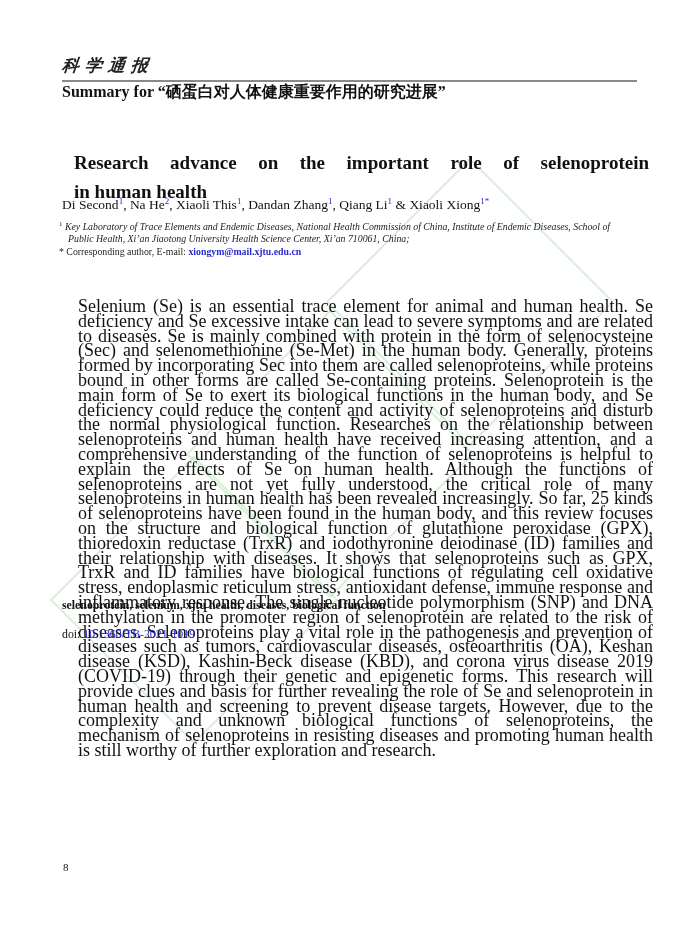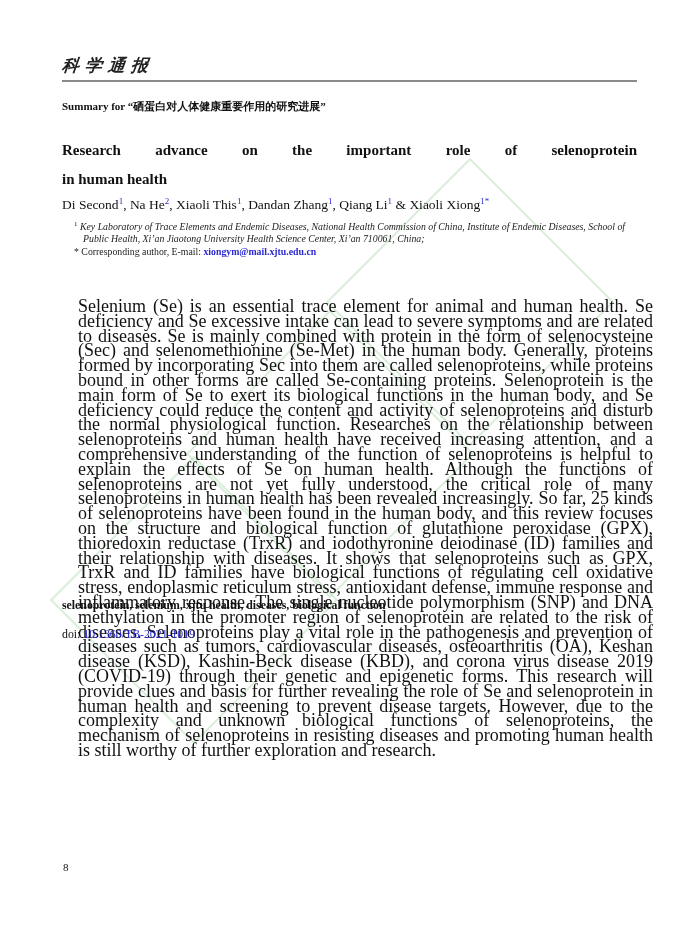--- a/index.html
+++ b/index.html
@@ -14,32 +14,32 @@
   .wm .d1{left:368px;top:200px;}
   .wm .d2{left:228px;top:352px;}
   .wm .d3{left:92px;top:498px;}
 
   .content{position:absolute;inset:0;z-index:1;}
 
   .logo{position:absolute;left:62px;top:54px;font-size:17px;font-weight:bold;
         font-style:italic;letter-spacing:6px;color:#222;transform:skewX(-6deg);}
   .rule{position:absolute;left:62px;top:80px;width:575px;height:2px;background:#8a8a8a;}
 
-  .summary{position:absolute;left:62px;top:99px;width:575px;
-           font-size:11px;font-weight:bold;}
+  .summary{position:absolute;left:62px;top:82px;width:575px;
+           font-size:16px;font-weight:bold;}
 
   .title{position:absolute;left:62px;top:136px;width:575px;
-         font-size:15px;font-weight:bold;line-height:29px;margin:0;}
+         font-size:19px;font-weight:bold;line-height:29px;margin:12px;}
   .title .t1{display:block;text-align:justify;text-align-last:justify;}
   .title .t2{display:block;}
 
   .authors{position:absolute;left:62px;top:197px;width:575px;font-size:13.5px;}
   .authors sup{color:#2a2ad0;font-size:9px;vertical-align:super;line-height:0;}
 
-  .affils{position:absolute;left:74px;top:221px;width:578px;
+  .affils{position:absolute;left:59px;top:221px;width:578px;
           font-size:9.8px;line-height:12.4px;color:#222;}
   .affil{padding-left:9px;text-indent:-9px;}
   .affil sup{font-size:7px;vertical-align:super;line-height:0;font-style:normal;}
   .affil .it{font-style:italic;}
   .email{color:#2a2ad0;text-decoration:none;cursor:pointer;font-weight:bold;}
 
   .abstract{position:absolute;left:62px;top:283px;width:575px;margin:16px;
             font-size:18px;line-height:14.8px;text-align:justify;}
 
   .keywords{position:absolute;left:62px;top:598px;width:575px;

